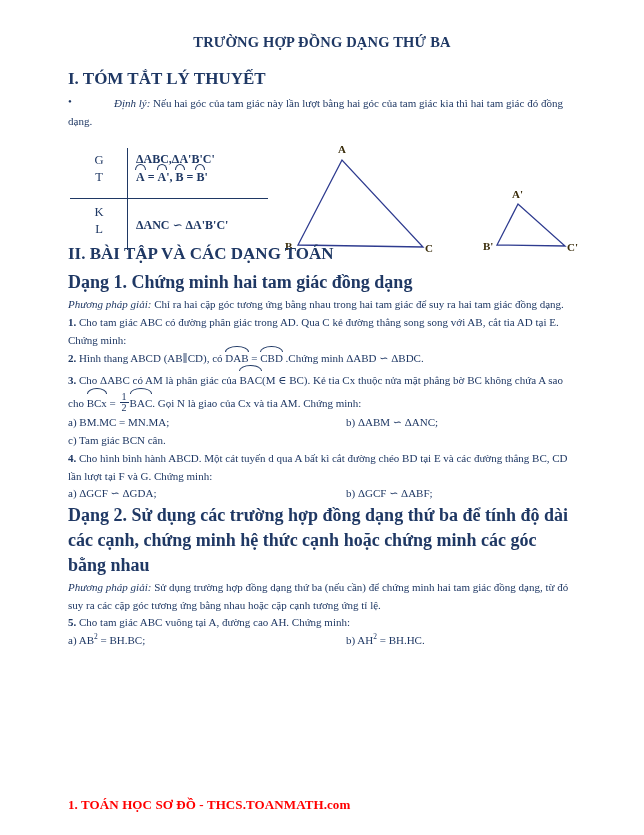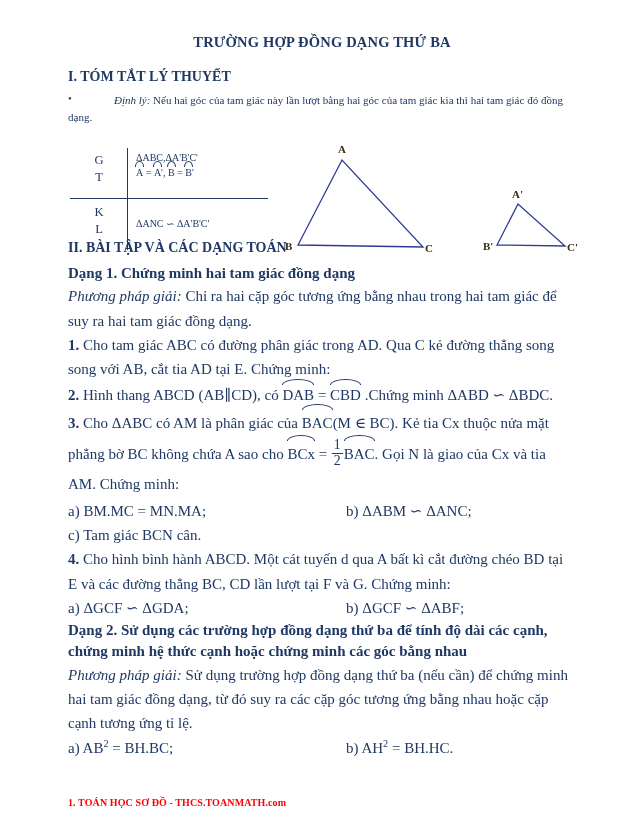--- a/index.html
+++ b/index.html
@@ -30,33 +30,33 @@
     font-weight: bold;
     letter-spacing: 0.2px;
   }
   .body-col {
     position: absolute;
     left: 68px;
     top: 68px;
     width: 508px;
   }
   .h-section {
-    font-size: 14px;
+    font-size: 17px;
     font-weight: bold;
     margin: 0 0 6px 0;
     line-height: 1.25;
   }
   .h-dang {
-    font-size: 15px;
+    font-size: 18px;
     font-weight: bold;
     margin: 0 0 1px 0;
     line-height: 1.38;
   }
   p.txt {
-    font-size: 15px;
+    font-size: 11px;
     line-height: 1.62;
     margin: 0;
     text-align: left;
   }
   .theorem-line {
     font-size: 11px;
     line-height: 1.62;
     margin: 0;
     position: relative;
     padding-left: 0;
@@ -104,22 +104,23 @@
     font-size: 12.6px;
     line-height: 1.32;
     text-align: center;
     width: 26px;
   }
   .gtkl .lbl-gt { top: 4px; }
   .gtkl .lbl-kl { top: 56px; }
   .gtkl .cell {
     position: absolute;
     left: 66px;
-    font-size: 10px;
+    font-size: 12px;
     line-height: 1.5;
+    font-weight: bold;
   }
   .gtkl .cell-gt { top: 2px; }
   .gtkl .cell-kl { top: 68px; }
 
   
   .figures {
     position: absolute;
     left: 280px;
     top: 138px;
     width: 320px;
@@ -185,21 +186,21 @@
   }
   .frac .num { display: block; padding: 0 2px; }
   .frac .den { display: block; padding: 0 2px; border-top: 1.1px solid #1F3864; }
 
   sup { font-size: 0.68em; vertical-align: super; line-height: 0; }
 
   .footer {
     position: absolute;
     left: 68px;
     top: 797px;
-    font-size: 10px;
+    font-size: 13px;
     font-weight: bold;
     color: #FF0000;
     letter-spacing: 0.1px;
     font-family: Liberation Serif, serif;
   }
 </style>
 </head>
 <body>
 
 <div class="page">
@@ -286,20 +287,23 @@
     <p class="txt tworow">
       <span>a) ΔGCF ∽ ΔGDA;</span>
       <span class="cB">b) ΔGCF ∽ ΔABF;</span>
     </p>
 
     <div class="h-dang">Dạng 2. Sử dụng các trường hợp đồng dạng thứ ba để tính độ dài các cạnh, chứng minh hệ thức cạnh hoặc chứng minh các góc bằng nhau</div>
     <p class="txt">
       <span class="ital">Phương pháp giải:</span><span> Sử dụng trường hợp đồng dạng thứ ba (nếu cần) để chứng minh hai tam giác đồng dạng, từ đó suy ra các cặp góc tương ứng bằng nhau hoặc cặp cạnh tương ứng tỉ lệ.</span>
     </p>
 
+    <p class="txt">
+      <span class="bold">5.</span><span> Cho tam giác ABC vuông tại A, đường cao AH. Chứng minh:</span>
+    </p>
     <p class="txt tworow">
       <span><span>a)  AB</span><sup>2</sup><span> = BH.BC;</span></span>
       <span class="cB"><span>b)  AH</span><sup>2</sup><span> = BH.HC.</span></span>
     </p>
 
   </div>
 
   <div class="footer">1. TOÁN HỌC SƠ ĐỒ - THCS.TOANMATH.com</div>
 
 </div>

